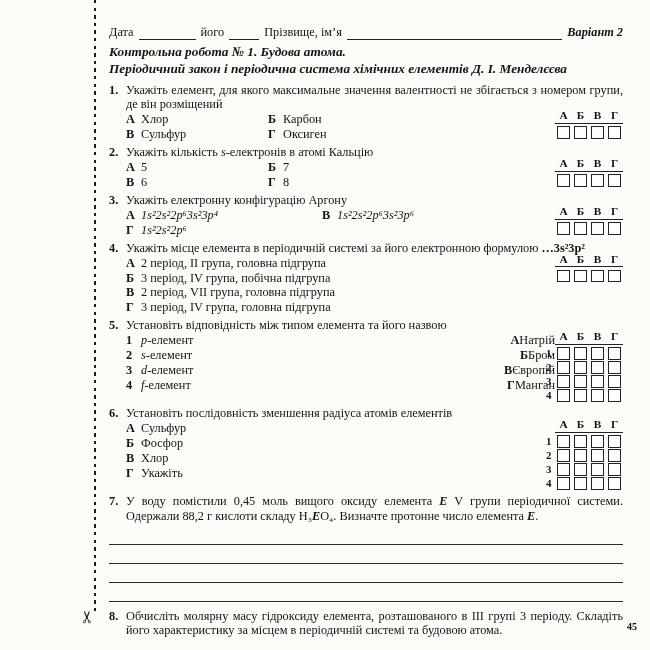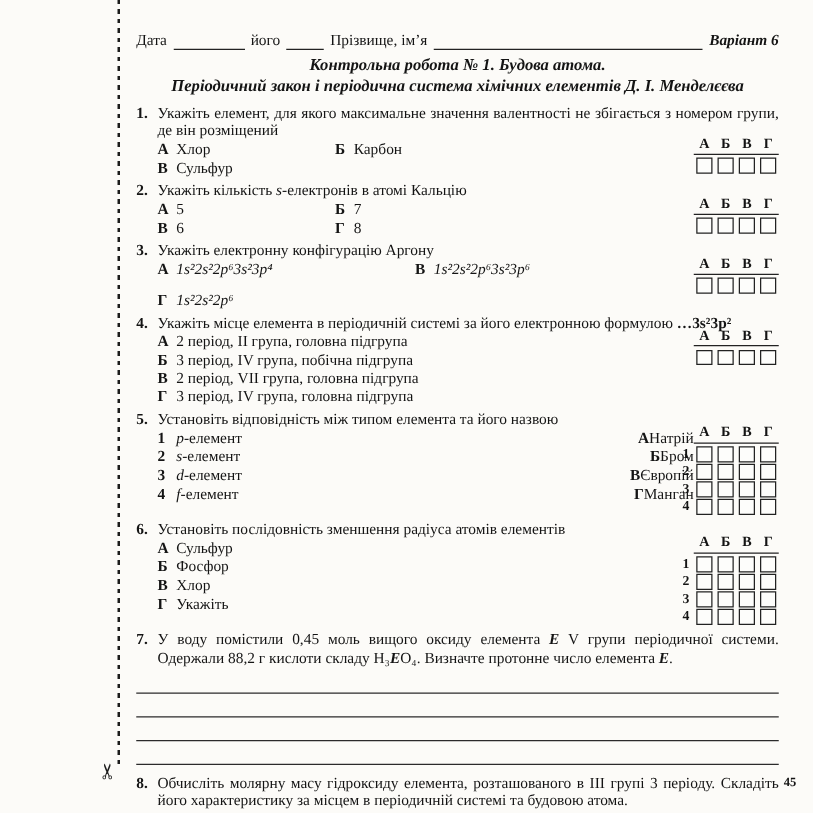--- a/index.html
+++ b/index.html
@@ -26,31 +26,31 @@
 
   .content{position:absolute;left:109px;top:6px;width:514px;}
 
   
   .hdr{display:flex;align-items:flex-end;gap:5px;margin-bottom:4px;white-space:nowrap;margin-top:19px;}
   .blank{display:inline-block;border-bottom:1.1px solid #222;height:13px;}
   .w57{width:57px}.w30{width:30px}.grow{flex:1}
   .variant{font-weight:bold;font-style:italic;}
 
   
-  .title{text-align:center;font-weight:bold;font-style:italic;font-size:13.3px;line-height:16.5px;margin-bottom:6px;}
+  .title{text-align:left;font-weight:bold;font-style:italic;font-size:13.3px;line-height:16.5px;margin-bottom:6px;}
 
   
   .q{position:relative;padding-left:17px;margin-bottom:3px;}
   .qnum{position:absolute;left:0;top:0;font-weight:bold;}
   .qtext{line-height:14.2px;text-align:justify;}
   .qbody{display:flex;align-items:flex-start;justify-content:space-between;margin-top:1px;}
   .opt{line-height:14.8px;white-space:nowrap;}
   .olet{font-weight:bold;display:inline-block;min-width:15px;}
   .opts2{display:grid;grid-template-columns:142px 1fr;flex:1;}
-  .opts2.wide{grid-template-columns:196px 1fr;gap:10px;}
+  .opts2.wide{grid-template-columns:196px 1fr;}
   .opts1{flex:1;}
   .col-types{width:152px;}
   .col-names{flex:1;text-align:right;}
   .it{font-style:italic;}
   .bi{font-weight:bold;font-style:italic;}
   .formula{font-style:italic;}
   .formula-bold{font-weight:bold;margin-top:28px;}
 
   
   .agrid{width:68px;flex-shrink:0;margin-top:-3px;}
@@ -77,36 +77,37 @@
 
   <div class="content">
 
     <div class="hdr">
       <span>Дата</span>
       <span class="blank w57"></span>
       <span>його</span>
       <span class="blank w30"></span>
       <span>Прізвище, ім’я</span>
       <span class="blank grow"></span>
-      <span class="variant">Варіант 6</span>
+      <span class="variant">Варіант 2</span>
     </div>
 
     <div class="title">
       <div>Контрольна робота № 1. Будова атома.</div>
       <div>Періодичний закон і періодична система хімічних елементів Д. І. Менделєєва</div>
     </div>
 
     <div class="q">
       <span class="qnum">1.</span>
       <div class="qtext"><span>Укажіть елемент, для якого максимальне значення валентності не збігається з номером групи, де він розміщений</span></div>
       <div class="qbody">
         <div class="opts2">
           <div class="opt"><span class="olet">А</span><span>Хлор</span></div>
           <div class="opt"><span class="olet">Б</span><span>Карбон</span></div>
           <div class="opt"><span class="olet">В</span><span>Сульфур</span></div>
+          <div class="opt"><span class="olet">Г</span><span>Оксиген</span></div>
         </div>
         <div class="agrid">
           <div class="agl">
             <span>А</span>
               <span>Б</span>
               <span>В</span>
               <span>Г</span>
           </div>
           <div class="agb">
             <span class="box"></span>

